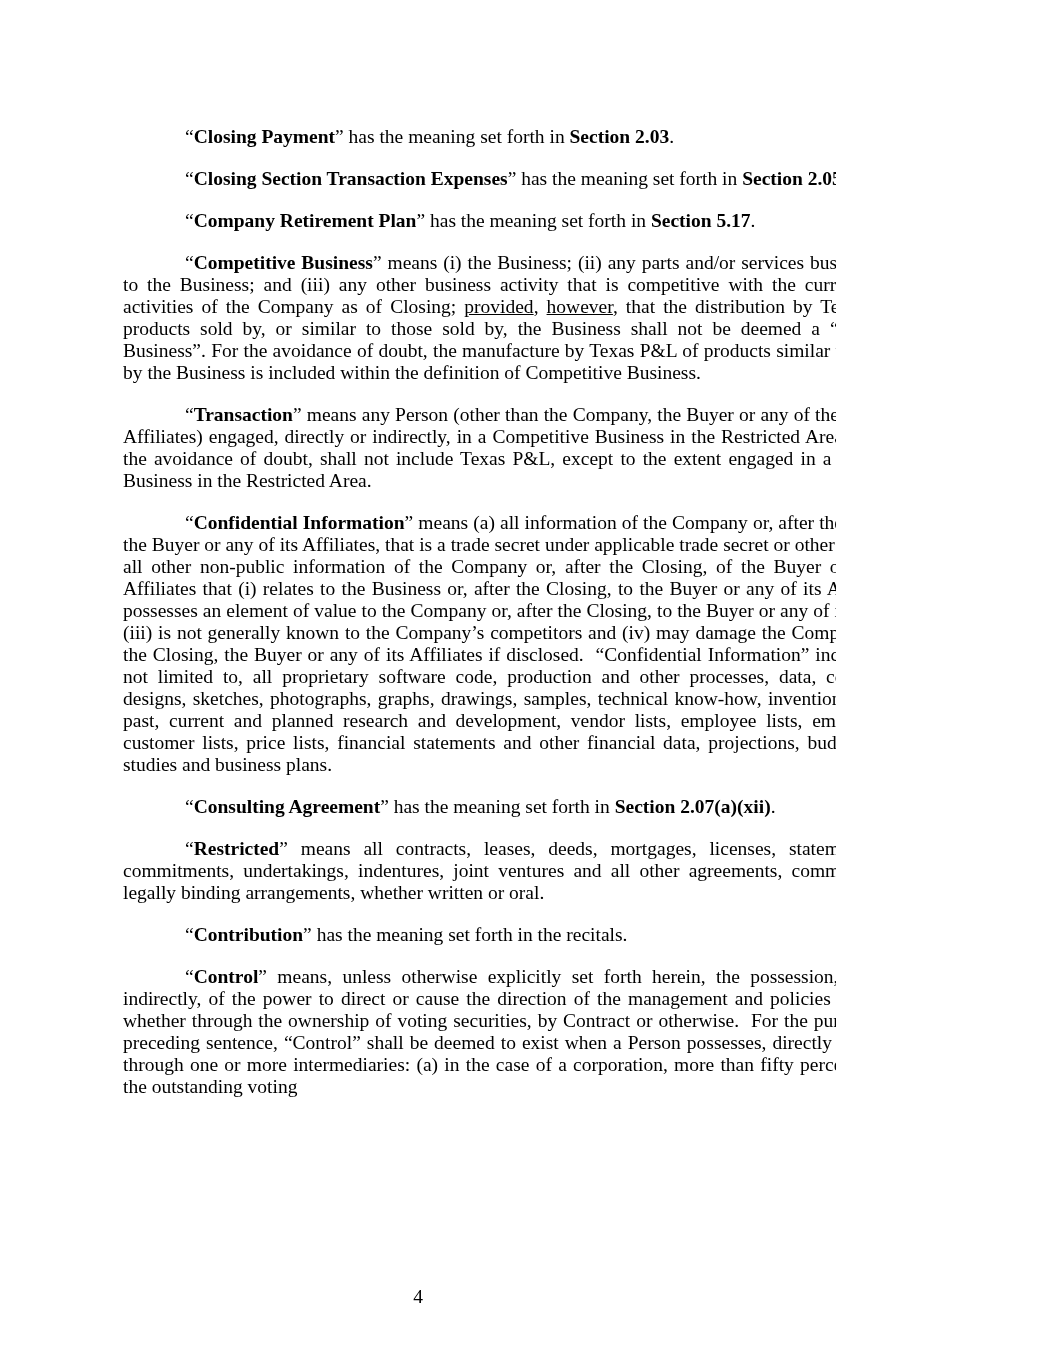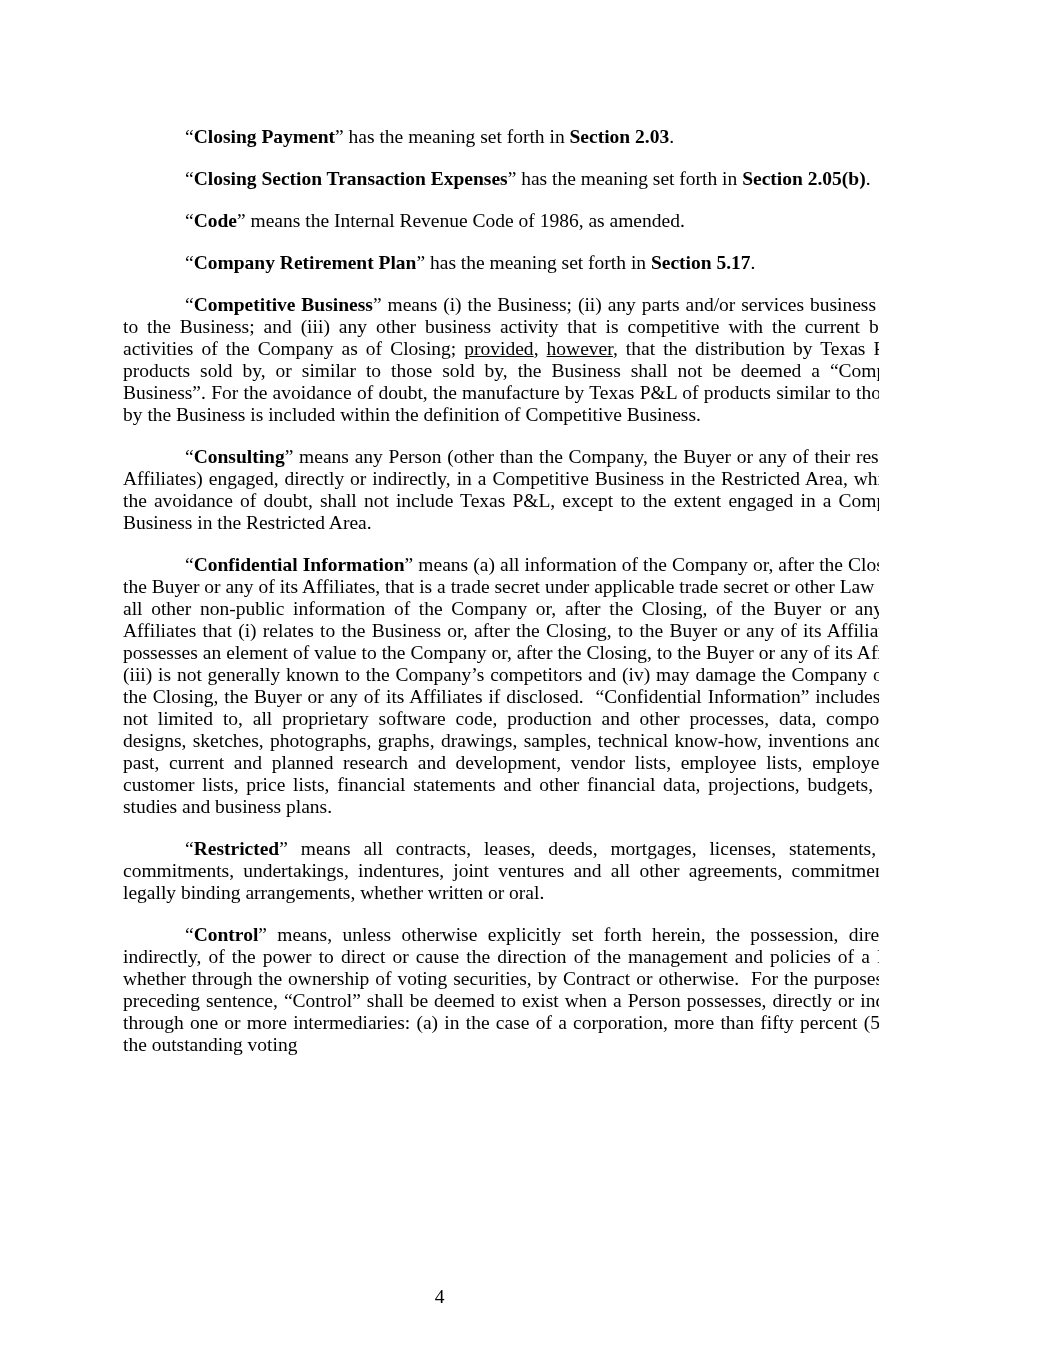--- a/index.html
+++ b/index.html
@@ -10,21 +10,20 @@
   .page {
     position: relative;
     width: 836px;
     height: 1365px;
     background: #ffffff;
     color: #000000;
     font-family: "Liberation Serif", serif;
     font-size: 19.5px;
     line-height: 22px;
     overflow: hidden;
-    padding-left: 43px;
   }
   .doc-body {
     position: absolute;
     left: 123px;
     top: 126px;
     width: 812px;
     text-align: justify;
   }
   .doc-body p {
     margin: 0 0 20px 0;
@@ -41,26 +40,27 @@
   }
 </style>
 </head>
 <body>
 
 <div class="page">
 
   <div class="doc-body">
       <p><span>“</span><span class="b">Closing Payment</span><span>” has the meaning set forth in </span><span class="b">Section 2.03</span><span>.</span></p>
       <p><span>“</span><span class="b">Closing Section Transaction Expenses</span><span>” has the meaning set forth in </span><span class="b">Section 2.05(b)</span><span>.</span></p>
-      <p><span>“</span><span class="b">Code</span><span>” means the Internal Revenue Code of 1986, as amended.</span></p>
       <p><span>“</span><span class="b">Company Retirement Plan</span><span>” has the meaning set forth in </span><span class="b">Section 5.17</span><span>.</span></p>
       <p><span>“</span><span class="b">Competitive Business</span><span>” means (i) the Business; (ii) any parts and/or services business related to the Business; and (iii) any other business activity that is competitive with the current business activities of the Company as of Closing; </span><span class="u">provided</span><span>, </span><span class="u">however</span><span>, that the distribution by Texas P&amp;L of products sold by, or similar to those sold by, the Business shall not be deemed a “Competitive Business”. For the avoidance of doubt, the manufacture by Texas P&amp;L of products similar to those sold by the Business is included within the definition of Competitive Business.</span></p>
-      <p><span>“</span><span class="b">Consulting</span><span>” means any Person (other than the Company, the Buyer or any of their respective Affiliates) engaged, directly or indirectly, in a Competitive Business in the Restricted Area, which, for the avoidance of doubt, shall not include Texas P&amp;L, except to the extent engaged in a Competitive Business in the Restricted Area.</span></p>
+      <p><span>“</span><span class="b">Transaction</span><span>” means any Person (other than the Company, the Buyer or any of their respective Affiliates) engaged, directly or indirectly, in a Competitive Business in the Restricted Area, which, for the avoidance of doubt, shall not include Texas P&amp;L, except to the extent engaged in a Competitive Business in the Restricted Area.</span></p>
       <p><span>“</span><span class="b">Confidential Information</span><span>” means (a) all information of the Company or, after the Closing, of the Buyer or any of its Affiliates, that is a trade secret under applicable trade secret or other Law and (b) all other non-public information of the Company or, after the Closing, of the Buyer or any of its Affiliates that (i) relates to the Business or, after the Closing, to the Buyer or any of its Affiliates, (ii) possesses an element of value to the Company or, after the Closing, to the Buyer or any of its Affiliates, (iii) is not generally known to the Company’s competitors and (iv) may damage the Company or, after the Closing, the Buyer or any of its Affiliates if disclosed.&nbsp; “Confidential Information” includes, but is not limited to, all proprietary software code, production and other processes, data, compositions, designs, sketches, photographs, graphs, drawings, samples, technical know-how, inventions and ideas, past, current and planned research and development, vendor lists, employee lists, employee data, customer lists, price lists, financial statements and other financial data, projections, budgets, market studies and business plans.</span></p>
+      <p><span>“</span><span class="b">Consulting Agreement</span><span>” has the meaning set forth in </span><span class="b">Section 2.07(a)(xii)</span><span>.</span></p>
       <p><span>“</span><span class="b">Restricted</span><span>” means all contracts, leases, deeds, mortgages, licenses, statements, notes, commitments, undertakings, indentures, joint ventures and all other agreements, commitments and legally binding arrangements, whether written or oral.</span></p>
+      <p><span>“</span><span class="b">Contribution</span><span>” has the meaning set forth in the recitals.</span></p>
       <p><span>“</span><span class="b">Control</span><span>” means, unless otherwise explicitly set forth herein, the possession, directly or indirectly, of the power to direct or cause the direction of the management and policies of a Person, whether through the ownership of voting securities, by Contract or otherwise.&nbsp; For the purposes of the preceding sentence, “Control” shall be deemed to exist when a Person possesses, directly or indirectly through one or more intermediaries: (a) in the case of a corporation, more than fifty percent (50%) of the outstanding voting</span></p>
     </div>
 
   <div class="page-footer">
     <span>4</span>
   </div>
 
 </div>
 
 </body></html>

